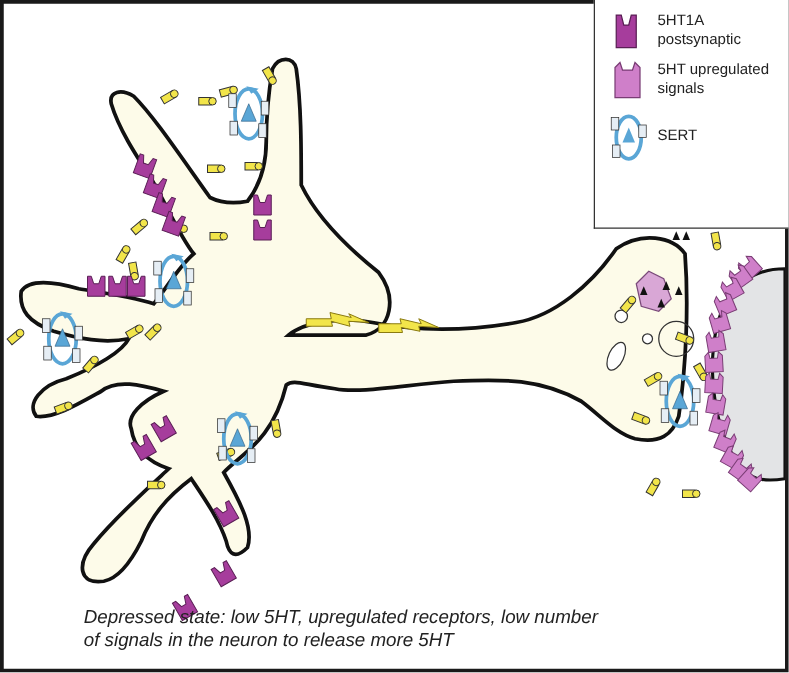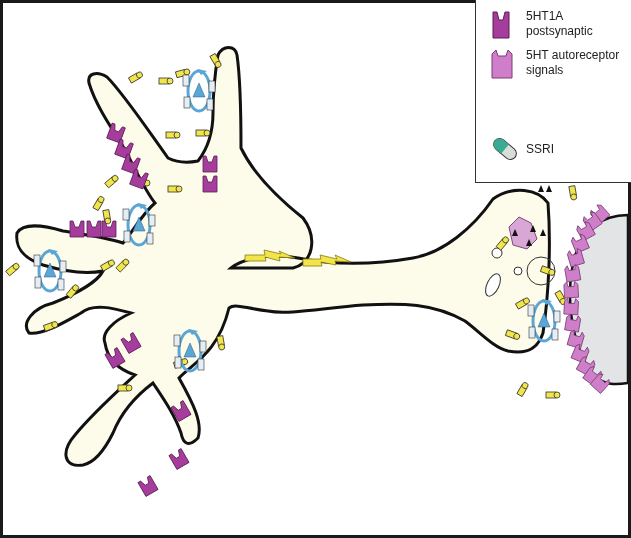--- a/index.html
+++ b/index.html
@@ -340,29 +340,32 @@
       <svg class="legend-swatch" style="top:4px" width="22" height="30">
         <path d="M3 2 L3 28 L19 28 L19 2 L15 2 L13 10 L9 10 L7 2 Z" fill="#a63d9c" stroke="#5a1f55" stroke-width="1"></path>
       </svg>
       <span class="legend-label" style="top:3px">5HT1A</span>
       <span class="legend-label" style="top:18px">postsynaptic</span>
     </div>
     <div class="legend-item" style="top:48px;height:40px">
       <svg class="legend-swatch" style="top:0" width="24" height="32">
         <path d="M2 6 L6 2 L8 8 L16 8 L18 2 L22 6 L22 30 L2 30 Z" fill="#cf7fc9" stroke="#7a3d75" stroke-width="1"></path>
       </svg>
-      <span class="legend-label" style="top:0">5HT autoreceptor</span>
+      <span class="legend-label" style="top:0">5HT upregulated</span>
       <span class="legend-label" style="top:15px">signals</span>
     </div>
-    <div class="legend-item" style="top:134px;height:34px">
-      <svg class="legend-swatch" style="top:0" width="30" height="30">
-        <g transform="rotate(40 15 15)">
-          <rect x="2" y="9" width="26" height="12" rx="6" fill="#d7ddd9" stroke="#333" stroke-width="1"></rect>
-          <path d="M8 9 L15 9 L15 21 L8 21 A6 6 0 0 1 8 9 Z" fill="#3aaa94"></path>
-        </g>
+    <div class="legend-item" style="top:88px;height:44px">
+      <svg class="legend-swatch" style="top:0;left:10px" width="34" height="44">
+        <ellipse cx="17" cy="22" rx="10" ry="17" fill="none" stroke="#5aa6d6" stroke-width="3"></ellipse>
+        <polygon points="17,14 22,26 12,26" fill="#5aa6d6"></polygon>
+        <rect x="3" y="6" width="6" height="10" fill="#e6eef5" stroke="#333" stroke-width="0.6"></rect>
+        <rect x="25" y="12" width="6" height="10" fill="#e6eef5" stroke="#333" stroke-width="0.6"></rect>
+        <rect x="4" y="28" width="6" height="10" fill="#e6eef5" stroke="#333" stroke-width="0.6"></rect>
       </svg>
-      <span class="legend-label" style="top:8px">SSRI</span>
+      <span class="legend-label" style="top:13px">SERT</span>
     </div>
   </div>
 
   <div id="caption">
+    <div>Depressed state: low 5HT, upregulated receptors, low number</div>
+    <div>of signals in the neuron to release more 5HT</div>
   </div>
 </div>
 
 </body></html>

